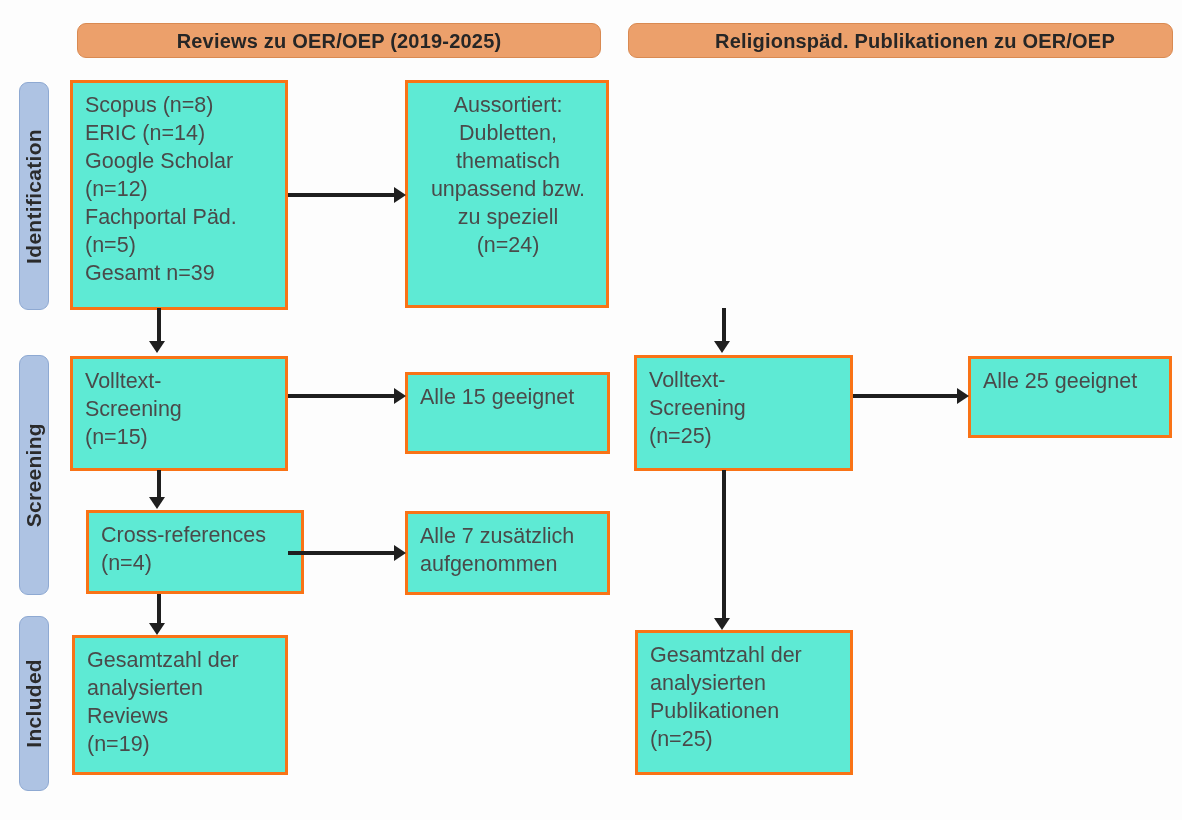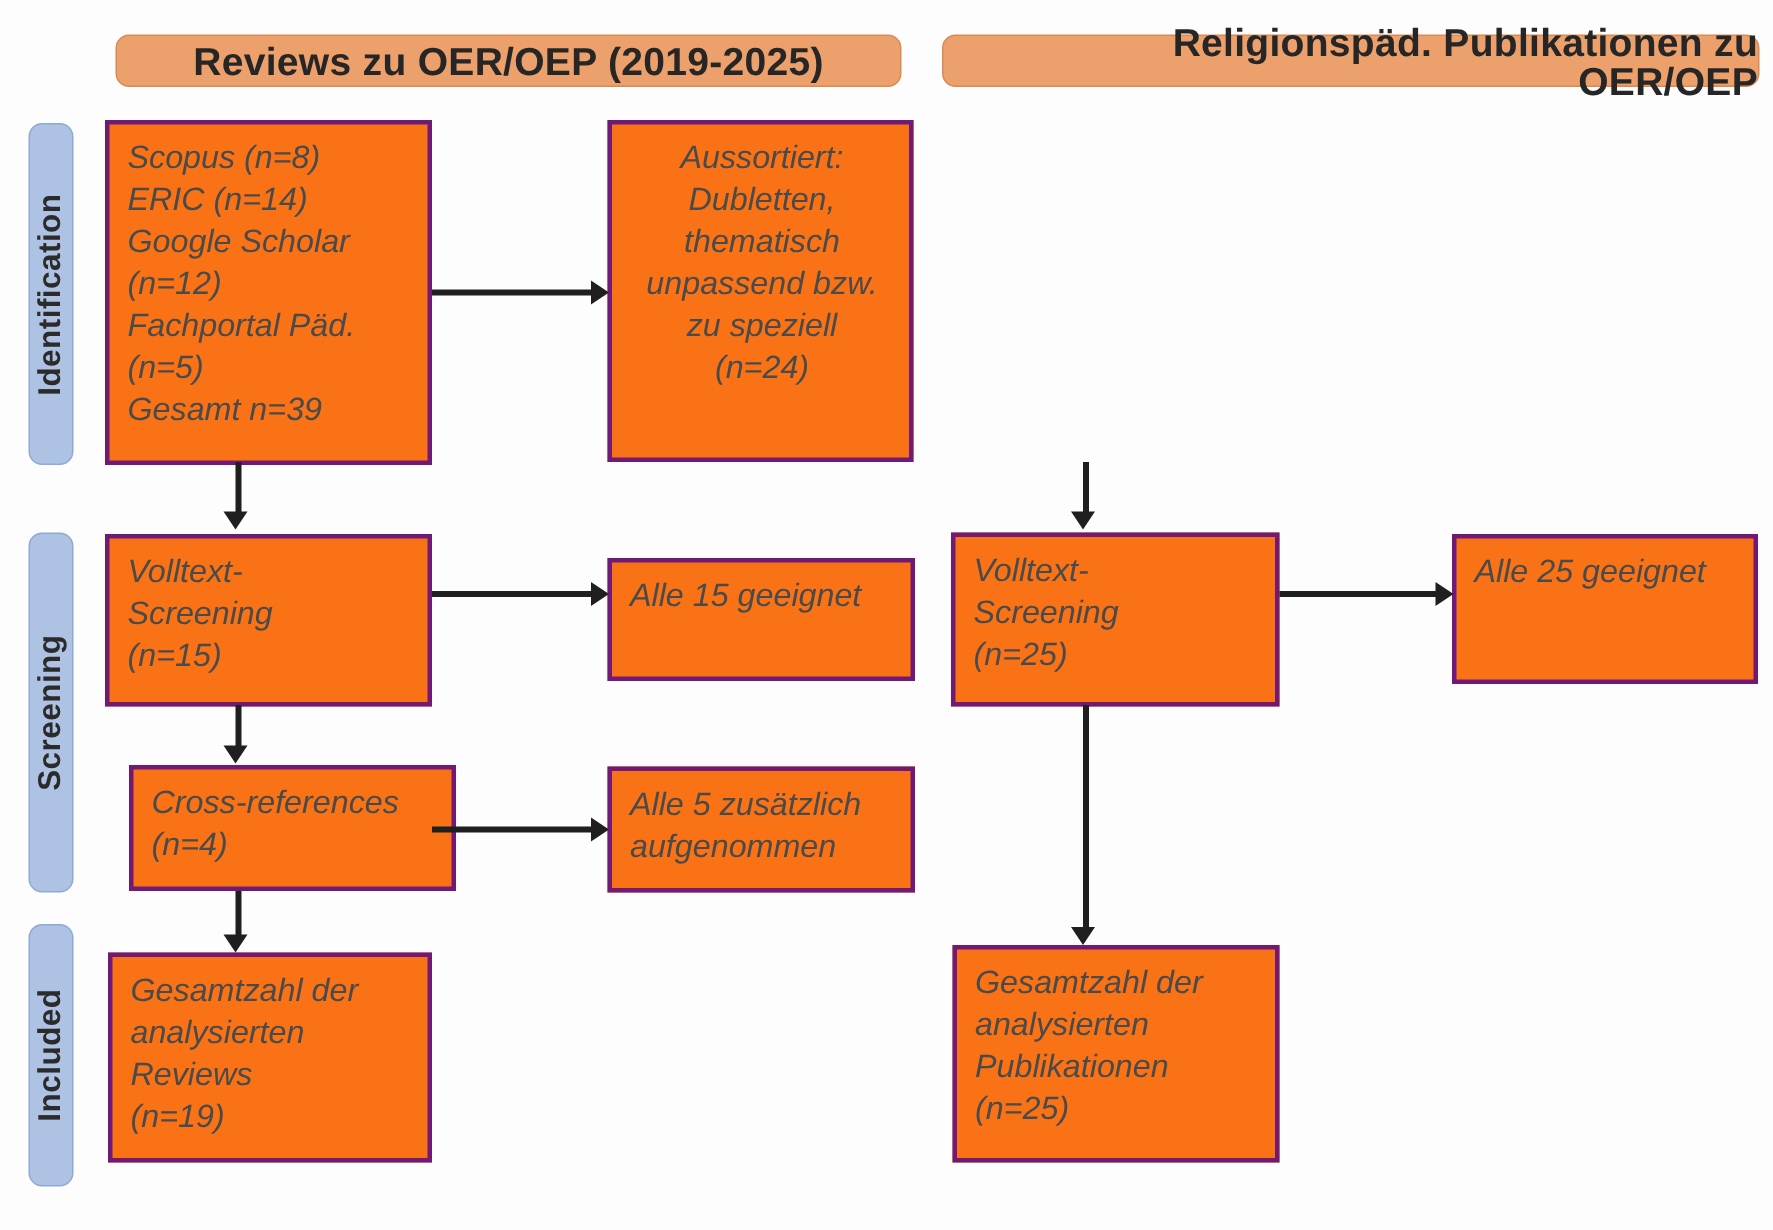--- a/index.html
+++ b/index.html
@@ -19,27 +19,27 @@
   }
 
   
   .col-header {
     position: absolute;
     box-sizing: border-box;
     background: #eca06b;
     border: 1px solid #d98a52;
     border-radius: 9px;
     color: #262626;
-    font-size: 26px;
+    font-size: 20px;
     font-weight: bold;
     letter-spacing: 0.2px;
     display: flex;
     align-items: center;
     justify-content: center;
-    text-align: right;
+    text-align: left;
     line-height: 1;
   }
   #header-left  { left: 77px;  top: 23px; width: 524px; height: 35px; }
   #header-right { left: 628px; top: 23px; width: 545px; height: 35px; padding-left: 29px; }
 
   
   .phase-pill {
     position: absolute;
     box-sizing: border-box;
     background: #aec3e3;
@@ -59,44 +59,43 @@
     letter-spacing: 0.3px;
   }
   #pill-identification { left: 19px; top: 82px;  width: 30px; height: 228px; }
   #pill-screening      { left: 19px; top: 355px; width: 30px; height: 240px; }
   #pill-included       { left: 19px; top: 616px; width: 30px; height: 175px; }
 
   
   .flow-box {
     position: absolute;
     box-sizing: border-box;
-    background: #f97316;
-    border: 3px solid #701a75;
+    background: #5eead4;
+    border: 3px solid #f97316;
     padding: 9px 10px 6px 12px;
     font-size: 21.5px;
     line-height: 1.30;
     color: #4a4a4a;
     white-space: pre-line;
     overflow: hidden;
-    font-style: italic;
   }
 
   
   #box-l-sources  { left: 70px;  top: 80px;  width: 218px; height: 230px; }
   #box-l-excluded { left: 405px; top: 80px;  width: 204px; height: 228px; text-align: center; }
   #box-l-fulltext { left: 70px;  top: 356px; width: 218px; height: 115px; }
   #box-l-allfit   { left: 405px; top: 356px; width: 205px; height: 82px; margin-top: 16px; }
   #box-l-cross    { left: 86px;  top: 510px; width: 218px; height: 84px; }
   #box-l-crossadd { left: 405px; top: 511px; width: 205px; height: 84px; }
   #box-l-included { left: 72px;  top: 635px; width: 216px; height: 140px; }
 
   
   #box-r-sources  { left: 630px; top: 78px;  width: 542px; height: 232px; font-size: 21px; }
   #box-r-fulltext { left: 634px; top: 355px; width: 219px; height: 116px; }
-  #box-r-allfit   { left: 968px; top: 356px; width: 204px; height: 100px; }
+  #box-r-allfit   { left: 968px; top: 356px; width: 204px; height: 82px; }
   #box-r-included { left: 635px; top: 630px; width: 218px; height: 145px; }
 
   
   .conn { position: absolute; background: #1f1f1f; }
   .conn.v { width: 4px; }
   .conn.h { height: 4px; }
   .arrow-down {
     position: absolute;
     width: 0; height: 0;
     border-left: 8px solid transparent;
@@ -171,21 +170,21 @@
 
   <div id="box-l-fulltext" class="flow-box">Volltext-
 Screening
 (n=15)</div>
 
   <div id="box-l-allfit" class="flow-box">Alle 15 geeignet</div>
 
   <div id="box-l-cross" class="flow-box">Cross-references
 (n=4)</div>
 
-  <div id="box-l-crossadd" class="flow-box">Alle 5 zusätzlich
+  <div id="box-l-crossadd" class="flow-box">Alle 7 zusätzlich
 aufgenommen</div>
 
   <div id="box-l-included" class="flow-box">Gesamtzahl der
 analysierten
 Reviews
 (n=19)</div>
 
 
   <div id="box-r-fulltext" class="flow-box">Volltext-
 Screening

